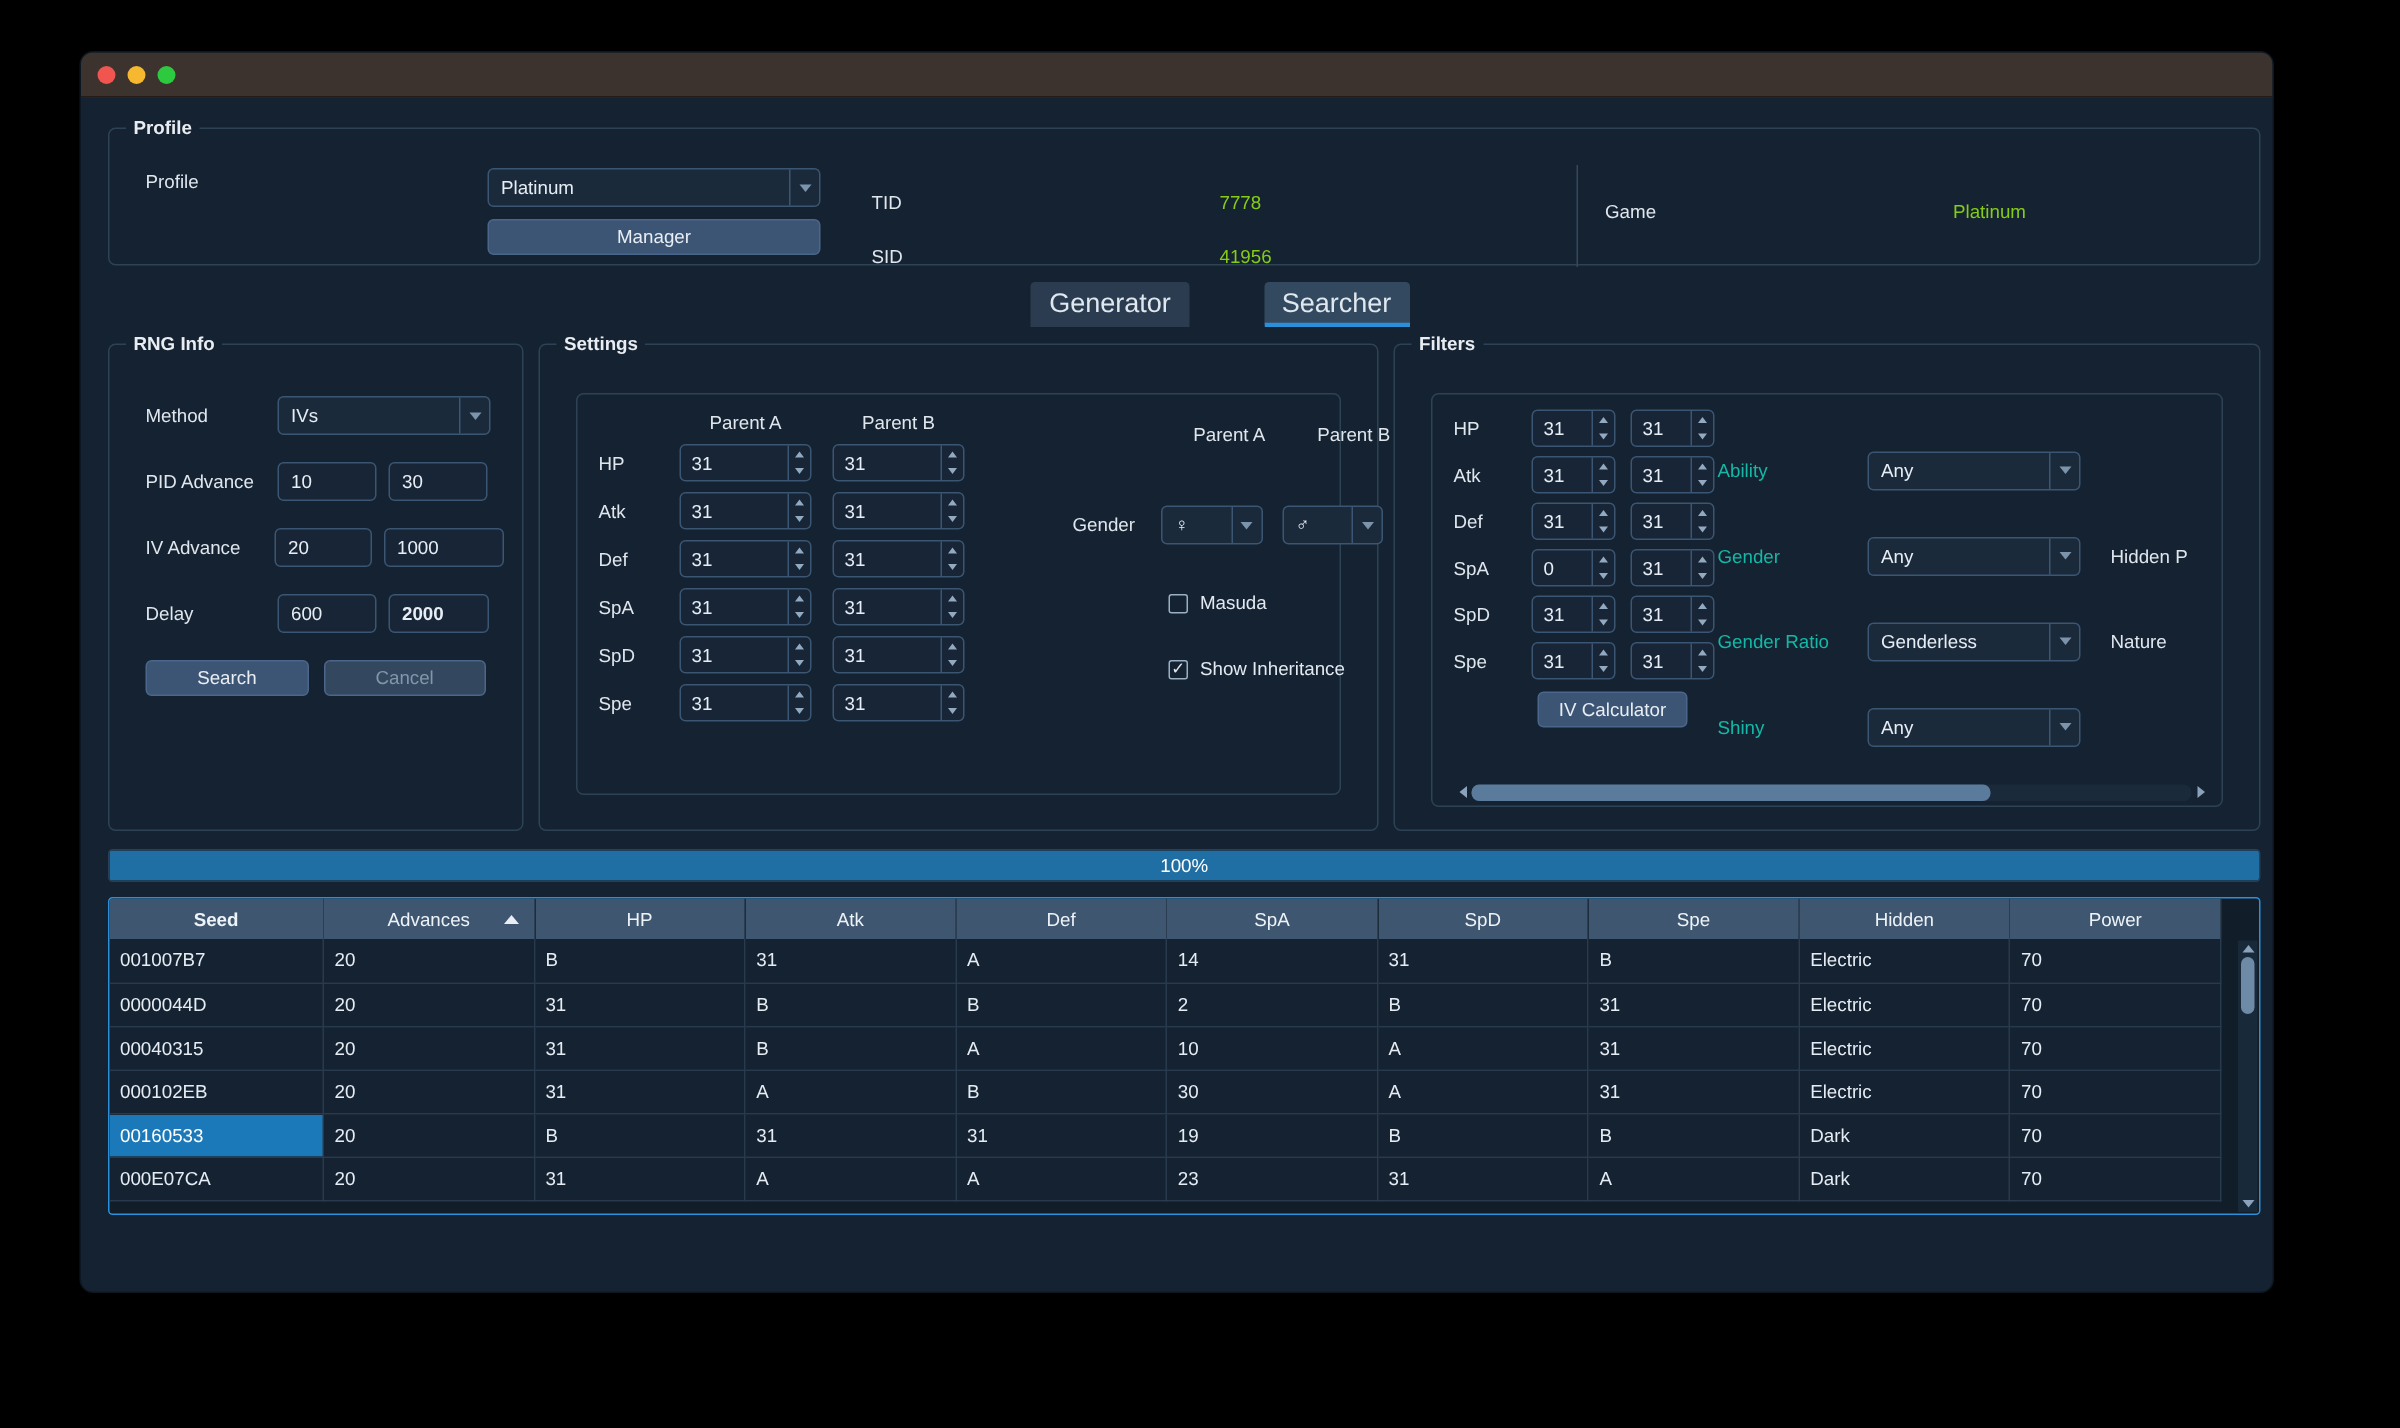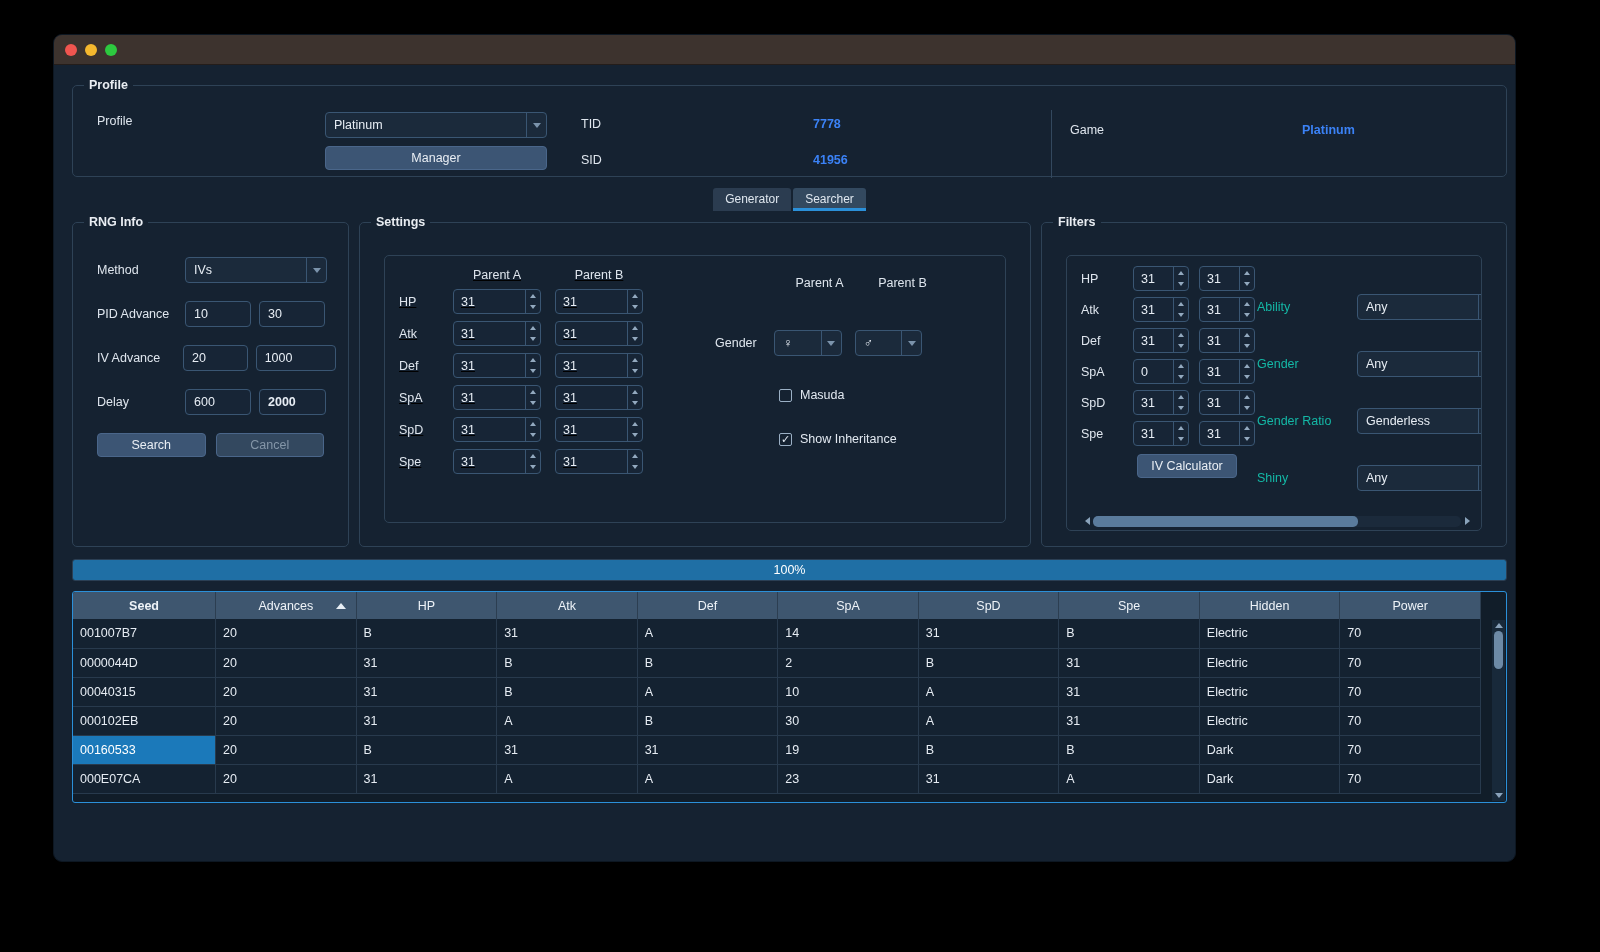--- a/index.html
+++ b/index.html
@@ -64,23 +64,23 @@
   }
 
   
   .profile-group { margin-top: 8px; height: 92px; }
   .profile-inner { display: flex; height: 100%; align-items: flex-start; padding-top: 6px; }
   .pf-left { width: 478px; position: relative; }
   .pf-row { display: flex; align-items: center; height: 30px; }
   .pf-label { font-size: 12.5px; color: #dfe6ee; width: 230px; padding-left: 12px; }
   .pf-mid { width: 460px; padding-top: 6px; }
   .pf-right { flex: 1; padding-top: 6px; padding-left: 18px; }
-  .kv { display: flex; height: 36px; align-items: center; font-size: 12.5px; color: #dfe6ee; }
+  .kv { display: flex; height: 36px; align-items: flex-end; font-size: 12.5px; color: #dfe6ee; }
   .kv .k { width: 232px; }
-  .kv .v { color: #3b82f6; font-weight: bold; }
+  .kv .v { color: #84cc16; }
   .vdivider { width: 1px; background: #33485e; height: 68px; margin-top: 4px; }
 
   
   .combo {
     position: relative;
     height: 26px;
     background: #1b2a3b;
     border: 1px solid #3a5673;
     border-radius: 4px;
     display: flex; align-items: center;
@@ -153,36 +153,37 @@
     border-radius: 2px;
     background: transparent;
     display: flex; align-items: center; justify-content: center;
     font-size: 11px; color: #e2e9f1; line-height: 1;
   }
 
   
   .tabs { display: flex; justify-content: center; margin-top: 11px; gap: 2px; }
   .tab {
     padding: 4px 12px 5px 12px;
-    font-size: 12px;
+    font-size: 18px;
     color: #dfe7ef;
     background: #2b3c50;
     border-radius: 3px 3px 0 0;
     cursor: pointer;
+    margin-left: 48px;
   }
   .tab.active {
     background: #33495f;
     border-bottom: 3px solid #2b90d9;
     padding-bottom: 2px;
   }
 
   
   .panels { display: flex; gap: 10px; margin-top: 11px; height: 325px; }
   .p-rng { width: 277px; }
-  .p-set { width: 672px; text-decoration: underline; }
+  .p-set { width: 560px; }
   .p-fil { flex: 1; }
 
   .rng-row { display: flex; align-items: center; margin-bottom: 18px; }
   .rng-label { width: 100px; font-size: 12.5px; color: #dfe6ee; padding-left: 12px; }
   .rng-actions { display: flex; gap: 10px; padding: 0 12px; margin-top: 14px; }
   .rng-actions .btn { flex: 1; }
 
   .set-inner { margin: 18px 12px 0 12px; padding: 12px 14px 14px 14px; height: 268px; position: relative; }
   .iv-grid { display: grid; grid-template-columns: 40px 88px 88px; gap: 7px 14px; align-items: center; }
   .col-head { font-size: 12.5px; color: #dfe6ee; text-align: center; }

